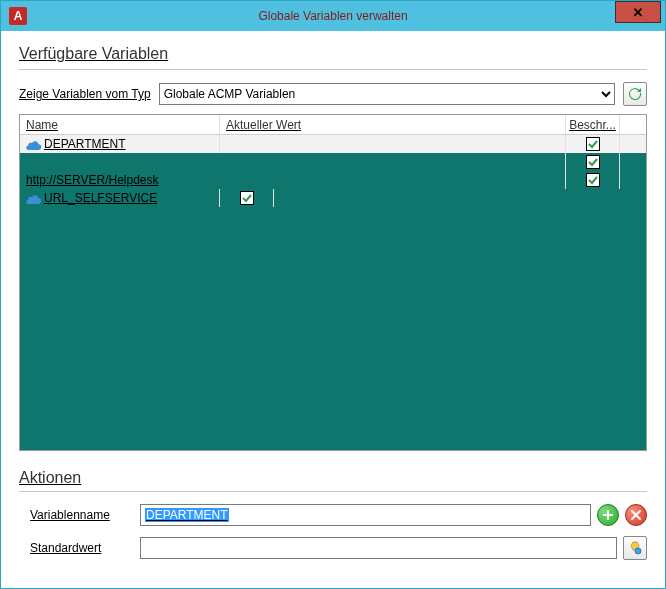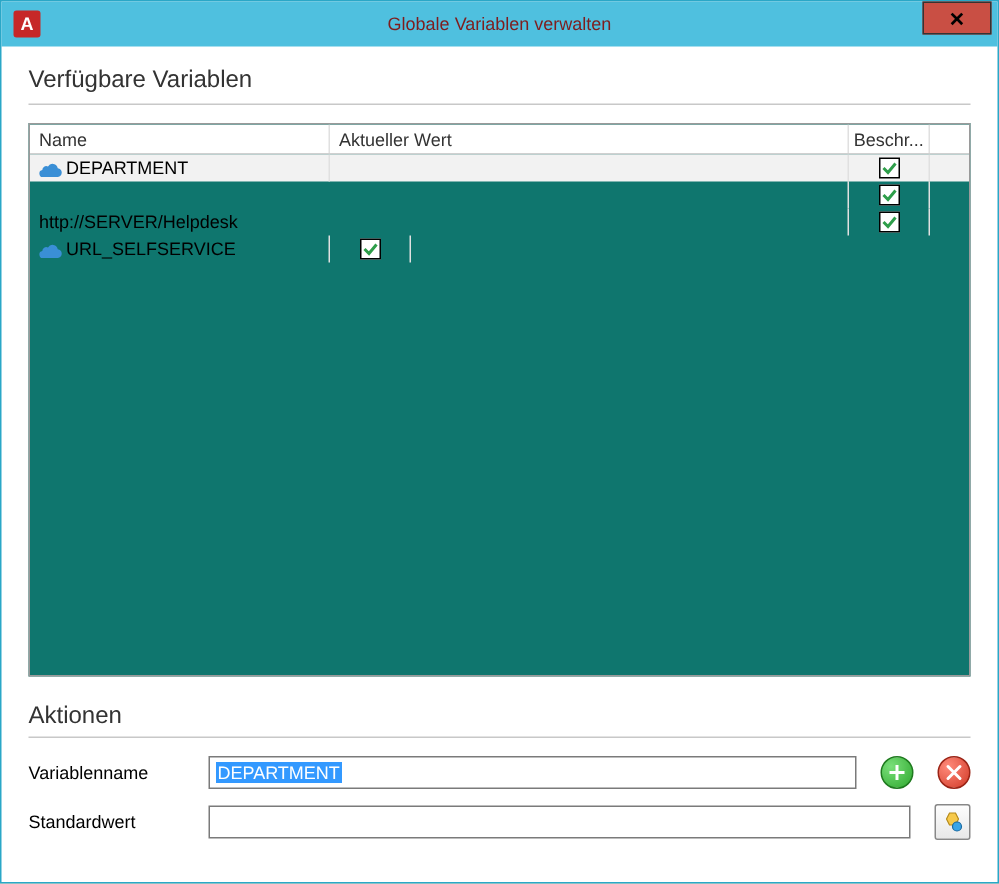--- a/index.html
+++ b/index.html
@@ -58,20 +58,21 @@
     font-weight: bold;
     font-size: 13px;
     cursor: pointer;
   }
   .content {
     flex: 1;
     padding: 10px 18px 18px 18px;
     display: flex;
     flex-direction: column;
     overflow: hidden;
+    text-decoration: underline;
   }
   .section-title {
     font-size: 16px;
     color: #333;
     margin: 4px 0 2px 0;
   }
   .hr {
     height: 1px;
     background: #c8c8c8;
     margin: 4px 0 12px 0;
@@ -148,22 +149,23 @@
     width: 14px; height: 14px;
     border: 1.5px solid #000;
     background: #fff;
     display:flex; align-items:center; justify-content:center;
   }
   .check svg { display:block; }
   .actions-block { margin-top: 14px; }
   .form-row {
     display:flex;
     align-items:center;
-    gap: 16px;
+    gap: 6px;
     margin-bottom: 10px;
+    margin-left: 11px;
   }
   .form-label { width: 104px; }
   .text-input {
     flex:1;
     height: 22px;
     border: 1px solid #7a7a7a;
     padding: 2px 4px;
     font-size: 12px;
     font-family: inherit;
     background:#fff;
@@ -203,20 +205,33 @@
     <div class="close-btn">
       <span>✕</span>
     </div>
   </div>
 
   <div class="content">
 
     <div class="section-title">Verfügbare Variablen</div>
     <div class="hr"></div>
 
+    <div class="filter-row">
+      <div class="filter-label">Zeige Variablen vom Typ</div>
+      <div class="select-wrap">
+        <select class="type-select">
+          <option>Globale ACMP Variablen</option>
+        </select>
+      </div>
+      <div class="icon-btn">
+        <svg width="16" height="16" viewBox="0 0 16 16">
+          <path d="M8 3a5 5 0 1 0 4.9 4H14a6 6 0 1 1-1.76-3.24L14 2v4h-4l1.5-1.5A5 5 0 0 0 8 3z" fill="#2e9e4a"></path>
+        </svg>
+      </div>
+    </div>
 
     <div class="table-wrap">
       <div class="thead">
         <div class="th col-name">Name</div>
         <div class="th col-value">Aktueller Wert</div>
         <div class="th col-desc">Beschr...</div>
         <div class="th col-pad"></div>
       </div>
       <div class="tbody" id="tbody">
           <div class="tr selected">

